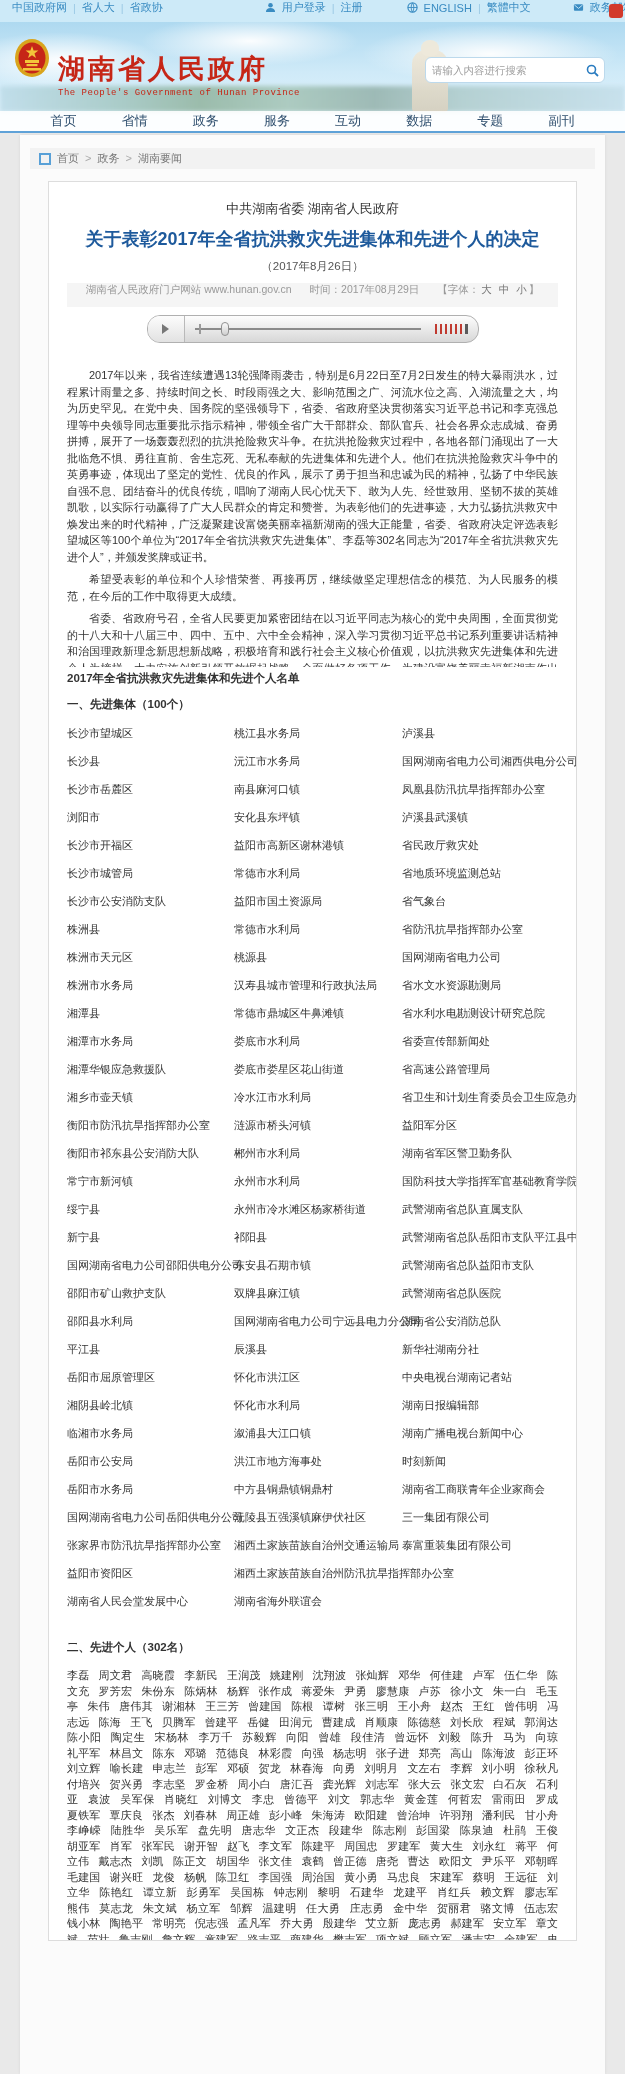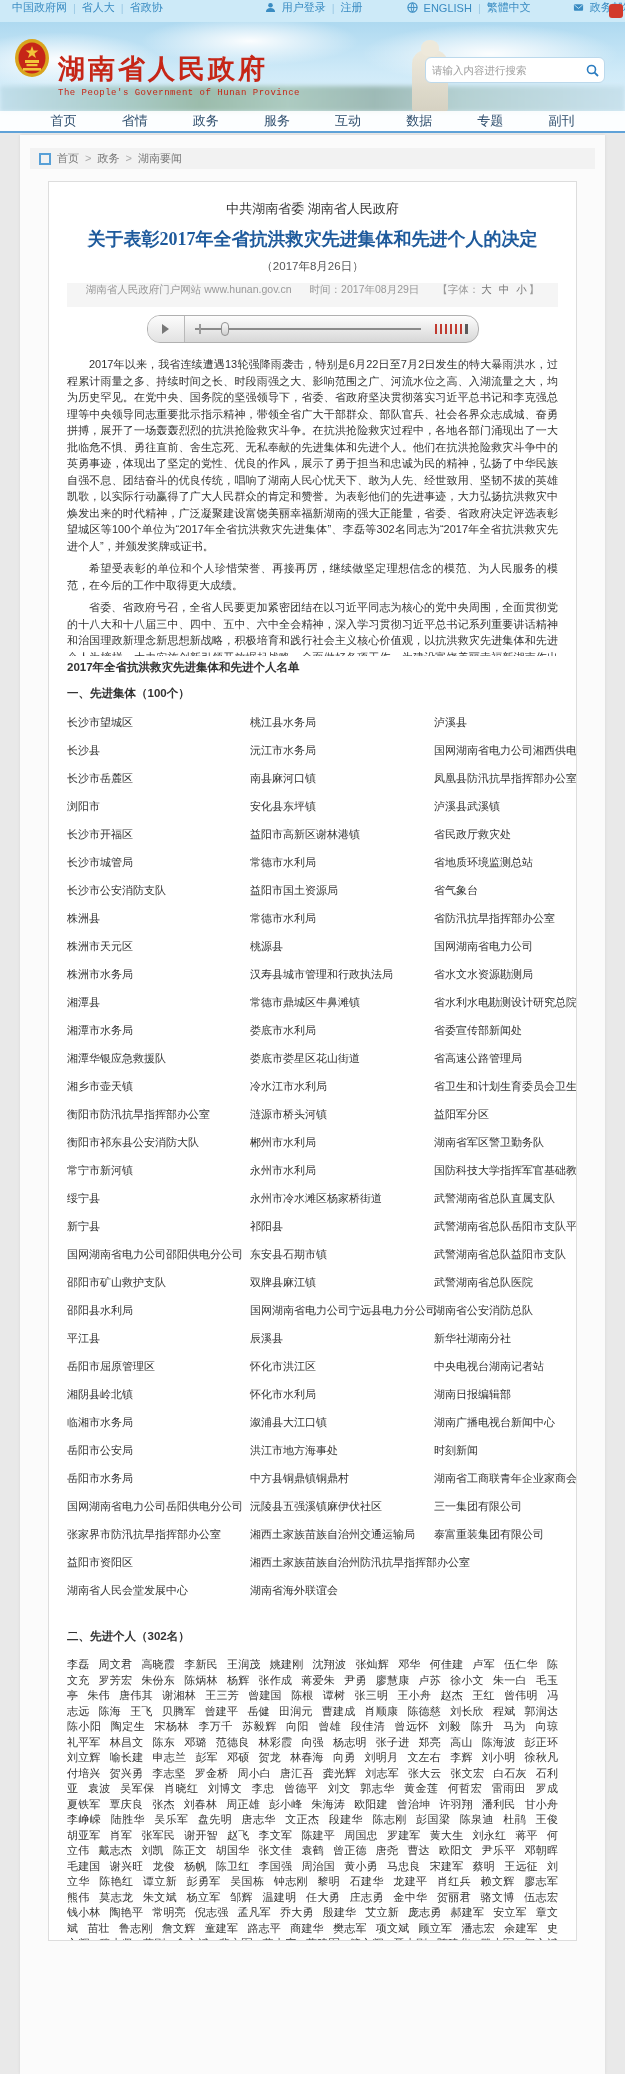--- a/index.html
+++ b/index.html
@@ -98,21 +98,21 @@
   .breadcrumb .bc-lnk{color:#777;cursor:pointer;}
   .breadcrumb .bc-sep{margin:0 6px;color:#aaa;}
   
   .card{
     margin:12px 28px 0 28px;background:#fff;border:1px solid #ddd;
     padding:18px 18px 0 18px;box-sizing:border-box;height:1760px;overflow:hidden;
   }
   .issuer{text-align:center;font-size:13px;color:#333;}
   .art-title{
     text-align:center;font-size:18px;font-weight:bold;color:#1e5a9c;
-    margin-top:9px;line-height:24px;font-family:Liberation Serif, serif;
+    margin-top:9px;line-height:24px;
   }
   .art-date{text-align:center;font-size:11.5px;color:#555;margin-top:8px;}
   .meta{
     margin-top:9px;height:24px;background:#f5f5f5;
     display:flex;align-items:flex-start;justify-content:center;
     font-size:10.5px;color:#999;white-space:nowrap;
   }
   .meta .m-part{margin:0 9px;}
   .meta .fz{color:#777;cursor:pointer;margin:0 2px;}
   
@@ -134,32 +134,32 @@
   .thumb{
     position:absolute;left:36px;top:6px;width:8px;height:14px;border-radius:4px;
     background:linear-gradient(180deg,#fafafa,#cfcfcf);border:1px solid #909090;cursor:pointer;box-sizing:border-box;
   }
   .vol{
     width:30px;height:10px;margin:0 10px 0 4px;flex:0 0 auto;
     background:repeating-linear-gradient(90deg,#c03a30 0 2px,transparent 2px 5px);
     border-right:3px solid #5a5a5a;
   }
   
-  .intro{margin-top:13px;height:300px;overflow:hidden;}
+  .intro{margin-top:24px;height:300px;overflow:hidden;}
   .intro p{
     margin:0 0 6px 0;font-size:11px;line-height:16.5px;color:#333;
     text-align:justify;text-indent:2em;
   }
   .bold-line{font-size:11.5px;font-weight:bold;color:#333;}
   .list-title{margin-top:4px;}
   .sec1{margin-top:11px;}
   .collectives{margin-top:7px;}
   .c-row{
     display:grid;grid-template-columns:167px 168px 1fr;align-items:center;
-    height:28px;font-size:11px;color:#333;white-space:nowrap;gap:16px;
+    height:28px;font-size:11px;color:#333;white-space:nowrap;
   }
   .c-cell{overflow:visible;}
   .sec2{margin-top:25px;}
   .individuals{
     margin-top:13px;font-size:11px;line-height:15.5px;color:#333;
     text-align:justify;word-spacing:6px;
   }
 </style>
 </head>
 <body>

